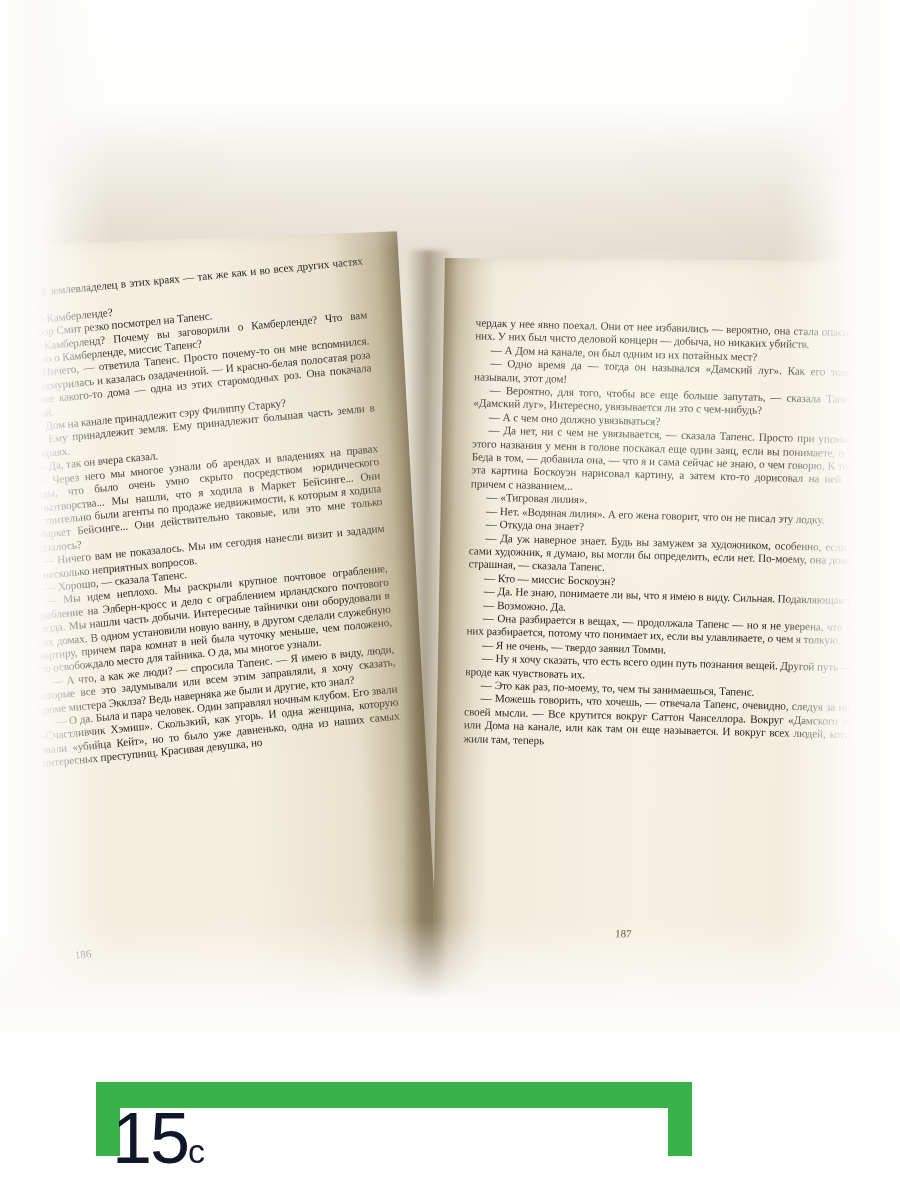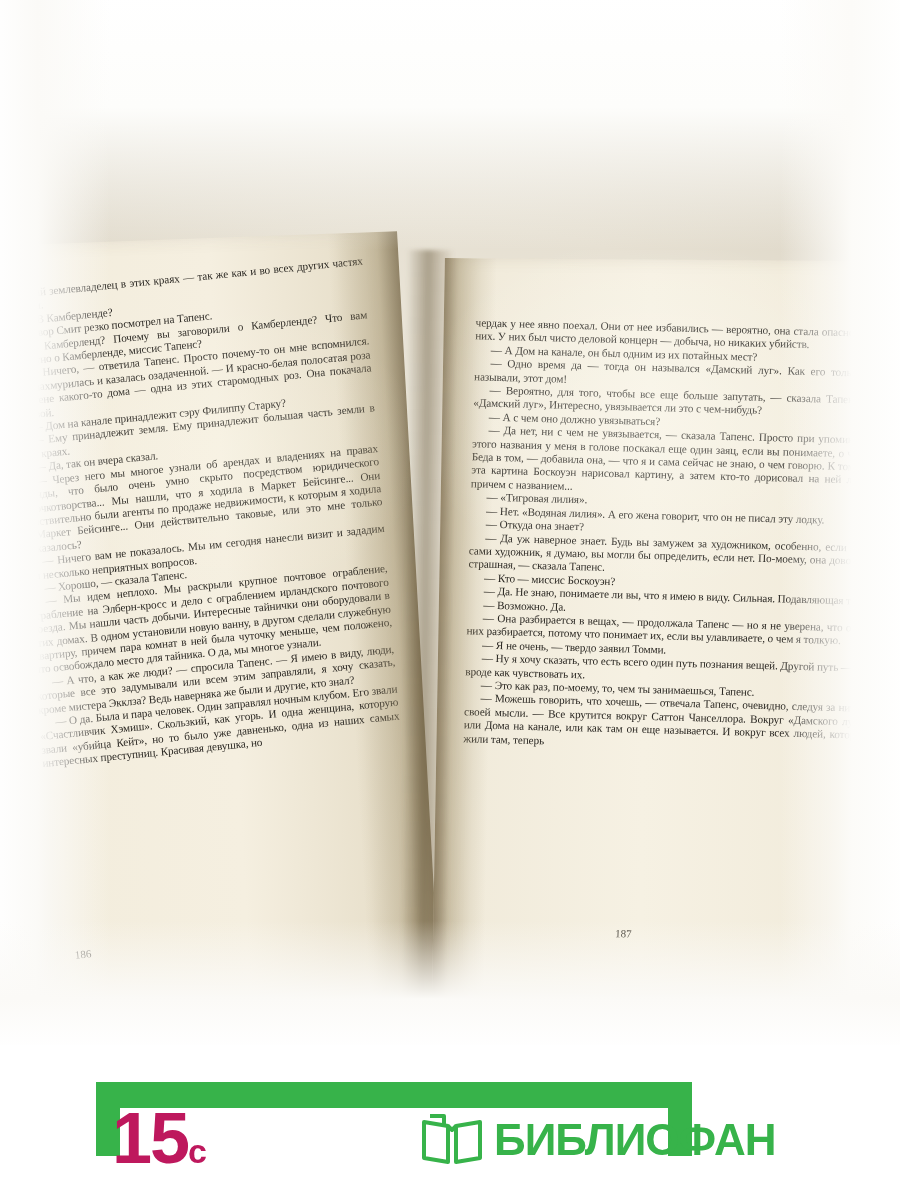--- a/index.html
+++ b/index.html
@@ -207,24 +207,24 @@
     top: 0;
     width: 24px; height: 74px;
     background: #37b34a;
   }
   .bracket::before { left: 0; }
   .bracket::after  { right: 0; }
   .price {
     position: absolute;
     left: 112px; top: 62px;
     font-family: "Liberation Sans", sans-serif;
-    font-weight: bold;
+    font-weight: normal;
     font-size: 72px;
     line-height: 72px;
-    color: #be185d;
+    color: #0f172a;
     letter-spacing: -2px;
   }
   .price .cur {
     font-size: 34px;
     vertical-align: baseline;
   }
   .brand {
     position: absolute;
     left: 420px; top: 74px;
     display: flex;
@@ -311,26 +311,15 @@
 
     <div class="bg-top"></div>
     <div class="bg-dark-left"></div>
     <div class="bg-right"></div>
     <div class="bg-bottom"></div>
   </div>
 
   <div class="watermark">
     <div class="bracket"></div>
     <div class="price"><span>15</span><span class="cur">с</span></div>
-    <div class="brand">
-      <span class="brand-mark">
-        <svg width="64" height="52" viewBox="0 0 64 52" xmlns="http://www.w3.org/2000/svg">
-          <path d="M4 8 L28 12 L28 48 L4 44 Z" fill="none" stroke="#37b34a" stroke-width="4" stroke-linejoin="round"></path>
-          <path d="M60 8 L36 12 L36 48 L60 44 Z" fill="none" stroke="#37b34a" stroke-width="4" stroke-linejoin="round"></path>
-          <path d="M28 12 L32 16 L36 12" fill="none" stroke="#37b34a" stroke-width="4" stroke-linejoin="round"></path>
-          <path d="M10 2 L24 2 L24 10" fill="none" stroke="#37b34a" stroke-width="4" stroke-linejoin="round"></path>
-        </svg>
-      </span>
-      <span class="brand-name">БИБЛИОФАН</span>
-    </div>
   </div>
 
 </div>
 
 </body></html>

